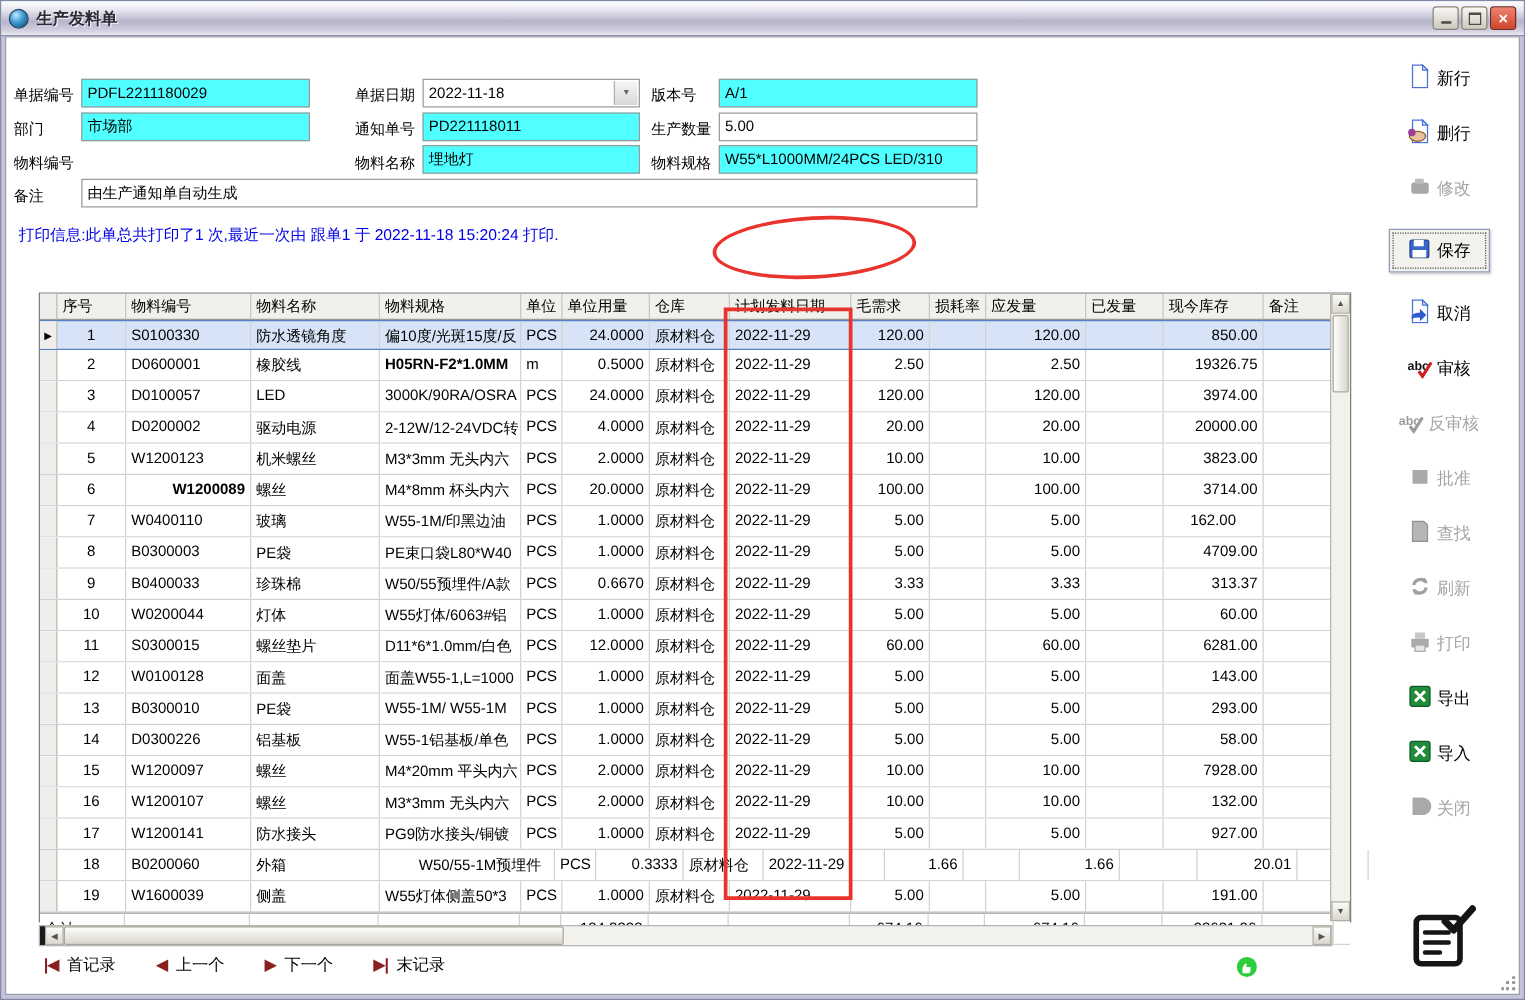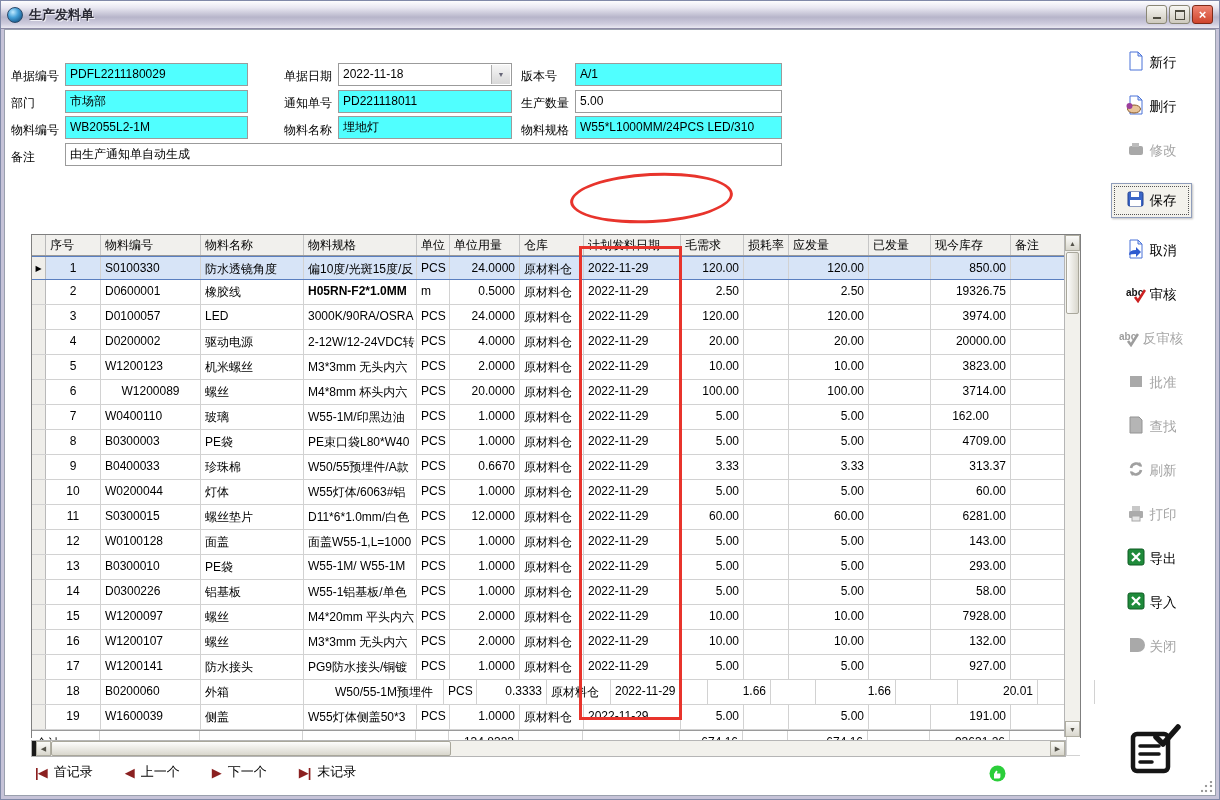--- a/index.html
+++ b/index.html
@@ -138,25 +138,25 @@
 
   <div class="field cyan" style="left:64px;top:62px;width:183px">PDFL2211180029</div>
   <div class="field" style="left:337px;top:62px;width:174px;padding-right:20px">
     <span>2022-11-18</span>
     <span class="ddbtn">▼</span>
   </div>
   <div class="field cyan" style="left:574px;top:62px;width:207px">A/1</div>
   <div class="field cyan" style="left:64px;top:89px;width:183px">市场部</div>
   <div class="field cyan" style="left:337px;top:89px;width:174px">PD221118011</div>
   <div class="field" style="left:574px;top:89px;width:207px">5.00</div>
-  <div class="field cyan" style="left:64px;top:115px;width:183px">WB2055L2-1M</div>
   <div class="field cyan" style="left:337px;top:115px;width:174px">埋地灯</div>
   <div class="field cyan" style="left:574px;top:115px;width:207px">W55*L1000MM/24PCS LED/310</div>
   <div class="field" style="left:64px;top:142px;width:717px">由生产通知单自动生成</div>
 
+  <div class="print-info">打印信息:此单总共打印了1 次,最近一次由 跟单1 于 2022-11-18 15:20:24  打印.</div>
 
 
   <div class="grid">
     <div class="ghead" id="ghead">
         <div class="gutter"></div>
         <div class="hcell" style="width: 55px;">序号</div>
         <div class="hcell" style="width: 100px;">物料编号</div>
         <div class="hcell" style="width: 103px;">物料名称</div>
         <div class="hcell" style="width: 113px;">物料规格</div>
         <div class="hcell" style="width: 33px;">单位</div>
@@ -252,21 +252,21 @@
           <div class="gcell" style="width: 63px; text-align: right;">10.00</div>
           <div class="gcell" style="width: 45px; text-align: right;"></div>
           <div class="gcell" style="width: 80px; text-align: right;">10.00</div>
           <div class="gcell" style="width: 62px; text-align: right;"></div>
           <div class="gcell" style="width: 80px; text-align: right;">3823.00</div>
           <div class="gcell" style="width: 57px; text-align: left;"></div>
         </div>
         <div class="grow">
           <div class="gutter"></div>
           <div class="gcell" style="width: 55px; text-align: center;">6</div>
-          <div class="gcell" style="width: 100px; text-align: center;">W1200089</div>
+          <div class="gcell" style="width: 100px; text-align: right; font-weight: bold;">W1200089</div>
           <div class="gcell" style="width: 103px; text-align: left;">螺丝</div>
           <div class="gcell" style="width: 113px; text-align: left;">M4*8mm 杯头内六</div>
           <div class="gcell" style="width: 33px; text-align: left;">PCS</div>
           <div class="gcell" style="width: 70px; text-align: right;">20.0000</div>
           <div class="gcell" style="width: 64px; text-align: left;">原材料仓</div>
           <div class="gcell" style="width: 97px; text-align: left;">2022-11-29</div>
           <div class="gcell" style="width: 63px; text-align: right;">100.00</div>
           <div class="gcell" style="width: 45px; text-align: right;"></div>
           <div class="gcell" style="width: 80px; text-align: right;">100.00</div>
           <div class="gcell" style="width: 62px; text-align: right;"></div>

